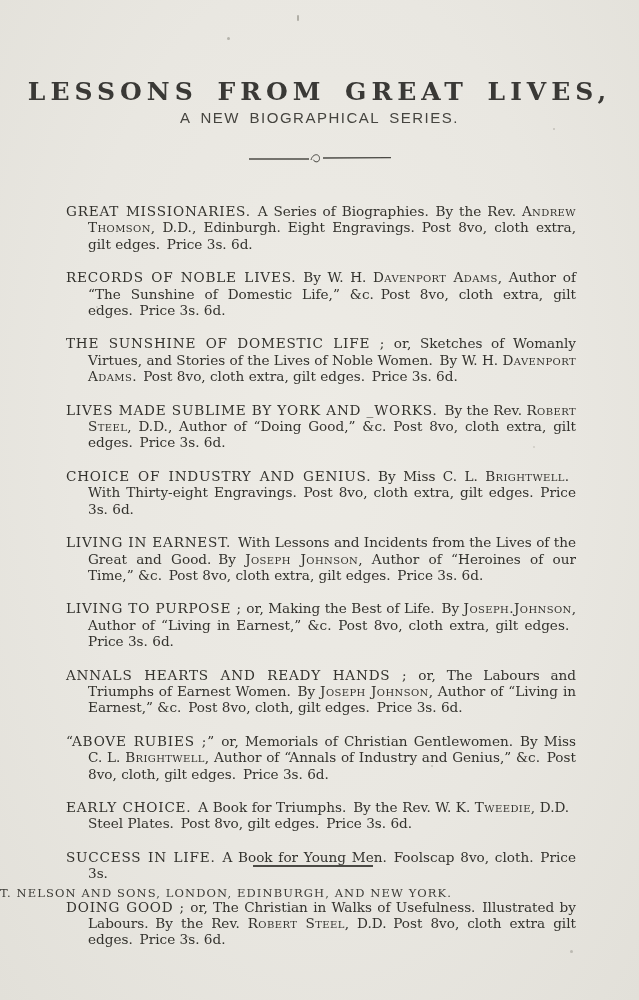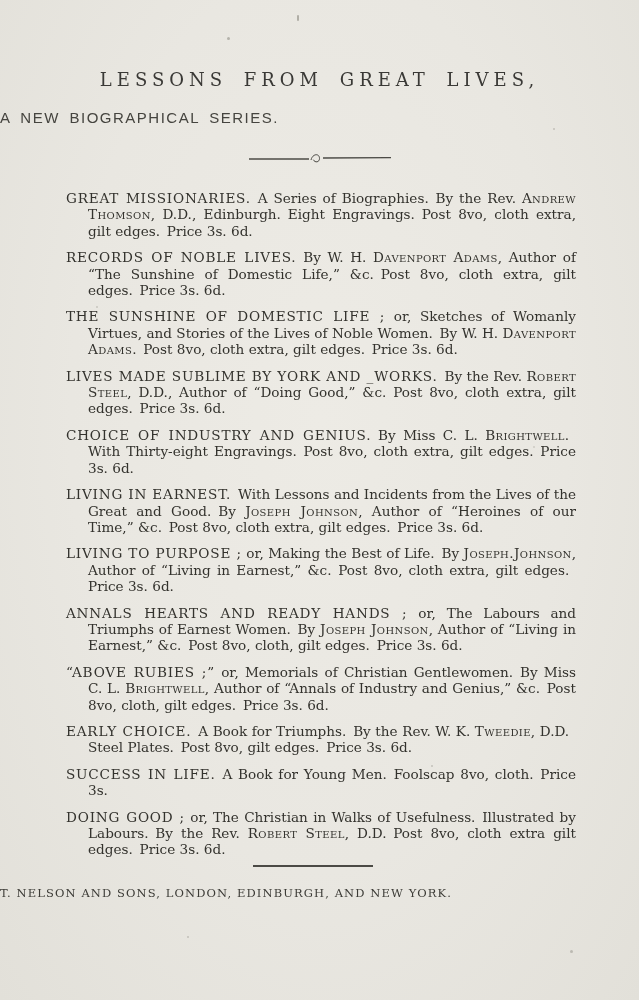--- a/index.html
+++ b/index.html
@@ -5,47 +5,47 @@
   html,body{margin:0;padding:0;}
   .page{
     position:relative;
     width:639px;height:1000px;
     background:radial-gradient(ellipse at 50% 42%, #edebe5 0%, #e9e7e1 55%, #e2e0d9 100%);
     overflow:hidden;
     font-family:"DejaVu Serif", serif;
   }
   .series-title{
     position:absolute;top:66px;left:0;right:0;
-    margin:0;text-align:center;
+    margin:12px;text-align:center;
     font-family:"DejaVu Serif", serif;
-    font-weight:400;
-    font-size:18px;line-height:28px;
+    font-weight:700;
+    font-size:25px;line-height:28px;
     letter-spacing:5px;word-spacing:6px;
     color:#3a3936;
   }
   .series-subtitle{
     position:absolute;top:109px;left:0;right:0;
-    margin:0;text-align:left;
+    margin:0;text-align:center;
     font-family:"Liberation Sans", sans-serif;
     font-weight:400;
     font-size:15px;line-height:18px;
     letter-spacing:1.5px;word-spacing:4px;
     color:#45443f;
   }
   .ornament{
     position:absolute;top:150px;left:0;right:0;
     text-align:center;
   }
   .ornament svg{display:inline-block;}
   .entries{
     position:absolute;top:186px;left:66px;width:510px;
     color:#33322d;
   }
   .entry{
-    margin:4px 0 10px 0;
+    margin:17px 0 10px 0;
     padding-left:22px;
     text-indent:-22px;
     text-align:justify;
     font-size:13.6px;line-height:16.4px;
   }
   .seg-t{letter-spacing:0.8px;}
   .seg-sc{font-variant:small-caps;letter-spacing:0.4px;}
   .seg-p{}
   .footer-rule{
     position:absolute;top:865px;left:253px;width:120px;height:2px;

